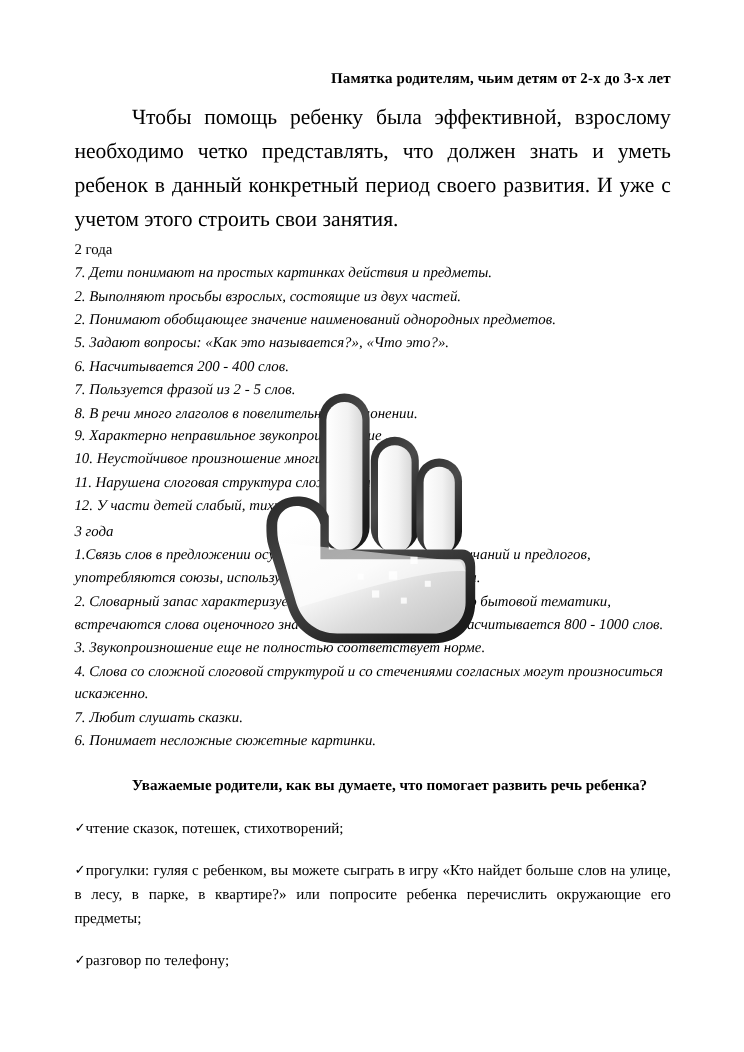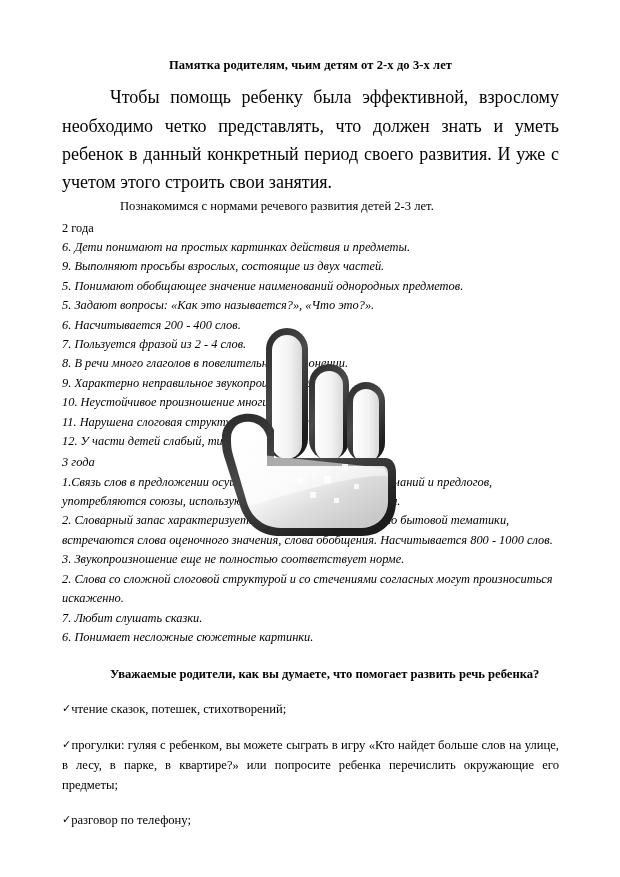--- a/index.html
+++ b/index.html
@@ -26,21 +26,21 @@
   .content {
     position: absolute;
     left: 62px;
     top: 56px;
     width: 497px;
   }
 
   .doc-title {
     font-size: 12.5px;
     font-weight: bold;
-    text-align: center;
+    text-align: right;
     line-height: 1.45;
     margin: 0 0 9px 0;
     letter-spacing: 0.1px;
   }
 
   .para {
     font-size: 18px;
     line-height: 1.58;
     text-align: justify;
     text-justify: inter-word;
@@ -116,43 +116,42 @@
 </head>
 <body>
 
 <div class="page">
   <div class="content">
 
     <h1 class="doc-title">Памятка родителям, чьим детям от 2-х до 3-х лет</h1>
 
     <p class="para">Чтобы помощь   ребенку была эффективной, взрослому необходимо четко представлять, что должен знать и уметь ребенок в данный конкретный период своего развития. И уже с учетом этого строить свои занятия.</p>
 
-    <p class="para2">Познакомимся  с нормами речевого развития детей 2-3 лет.</p>
 
     <div>
       <p class="age-head">2 года</p>
-      <p class="norm-item">6. Дети понимают на простых картинках действия и предметы.</p>
-      <p class="norm-item">9. Выполняют просьбы взрослых, состоящие из двух частей.</p>
-      <p class="norm-item">5. Понимают обобщающее значение наименований однородных предметов.</p>
+      <p class="norm-item">7. Дети понимают на простых картинках действия и предметы.</p>
+      <p class="norm-item">2. Выполняют просьбы взрослых, состоящие из двух частей.</p>
+      <p class="norm-item">2. Понимают обобщающее значение наименований однородных предметов.</p>
       <p class="norm-item">5.  Задают вопросы: «Как это называется?», «Что это?».</p>
       <p class="norm-item">6.  Насчитывается  200 -  400 слов.</p>
-      <p class="norm-item">7. Пользуется фразой из 2 - 4 слов.</p>
+      <p class="norm-item">7. Пользуется фразой из 2 - 5 слов.</p>
       <p class="norm-item">8. В речи много глаголов в повелительном наклонении.</p>
       <p class="norm-item">9. Характерно неправильное звукопроизношение .</p>
       <p class="norm-item">10. Неустойчивое произношение многих слов.</p>
       <p class="norm-item">11. Нарушена слоговая структура сложных слов.</p>
       <p class="norm-item">12. У части детей слабый, тихий голос.</p>
     </div>
 
     <div>
       <p class="age-head italic">3 года</p>
       <p class="norm-item wrap">1.Связь слов в предложении осуществляется при помощи окончаний и предлогов, употребляются союзы, используются все основные части речи.</p>
       <p class="norm-item wrap">2. Словарный запас характеризуется не только словами чисто бытовой тематики, встречаются слова оценочного значения, слова обобщения. Насчитывается  800 -  1000 слов.</p>
       <p class="norm-item wrap">3. Звукопроизношение еще не полностью соответствует норме.</p>
-      <p class="norm-item wrap">2. Слова со сложной слоговой структурой и со стечениями согласных могут произноситься искаженно.</p>
+      <p class="norm-item wrap">4. Слова со сложной слоговой структурой и со стечениями согласных могут произноситься искаженно.</p>
       <p class="norm-item">7.  Любит слушать сказки.</p>
       <p class="norm-item">6. Понимает несложные сюжетные картинки.</p>
     </div>
 
     <p class="question">Уважаемые родители, как вы думаете, что помогает развить речь ребенка?</p>
 
     <p class="check-item"><span class="tick">✓</span><span>чтение сказок, потешек, стихотворений;</span></p>
     <p class="check-item"><span class="tick">✓</span><span>прогулки: гуляя с ребенком, вы можете сыграть в  игру «Кто найдет больше слов на улице, в лесу, в парке, в квартире?» или попросите ребенка перечислить окружающие его предметы;</span></p>
     <p class="check-item"><span class="tick">✓</span><span>разговор по телефону;</span></p>
 

